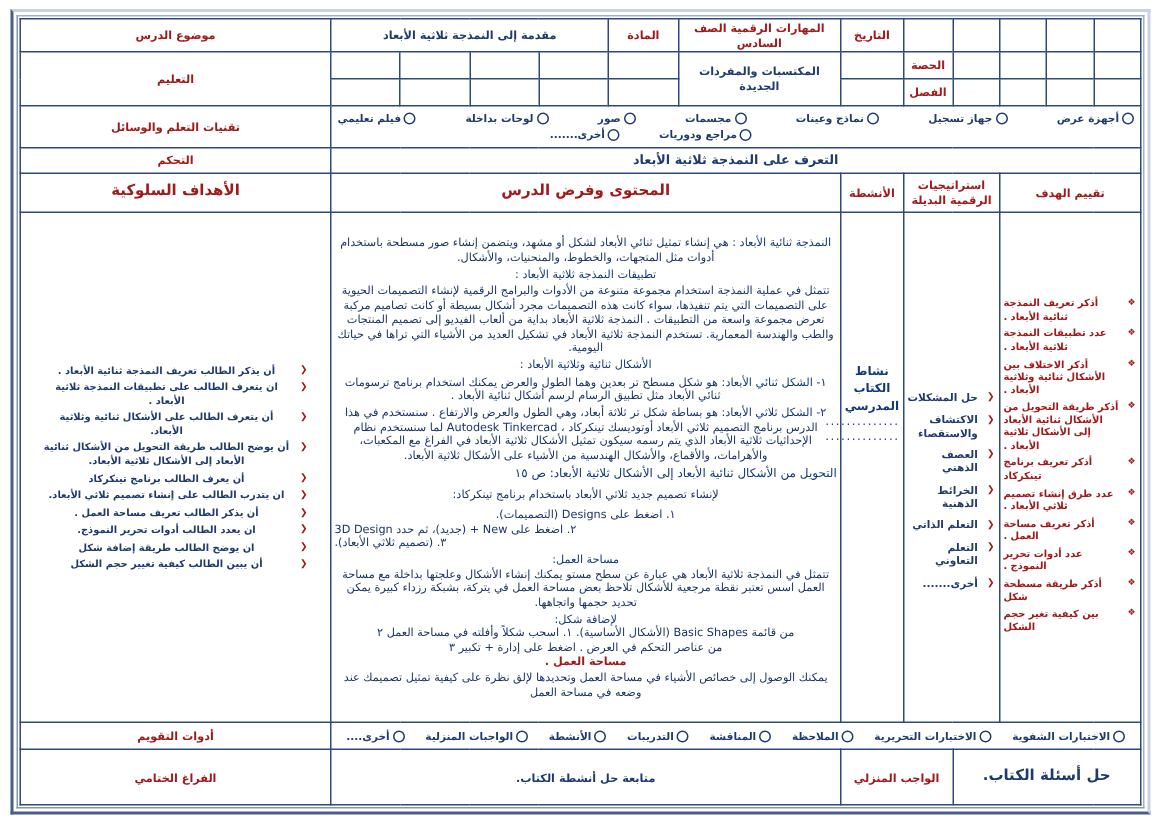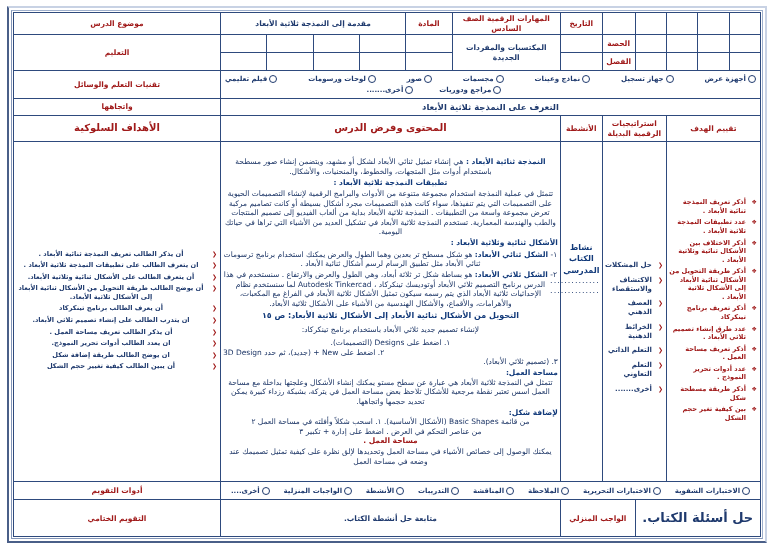--- a/index.html
+++ b/index.html
@@ -40,37 +40,37 @@
   }
   .lbl{color:#a01a1a;font-weight:bold;font-size:8px;}
   .lbl-sm{color:#a01a1a;font-weight:bold;font-size:7.5px;}
   .val{color:#1f3a6e;font-weight:bold;font-size:8px;}
   .hdr{color:#a01a1a;font-weight:bold;font-size:9px;}
   .bodytxt{
     text-align:justify;direction:rtl;
     font-size:6.6px;line-height:1.35;color:#1c3566;
     padding:2px 4px;vertical-align:top;
   }
-  .term{color:#123a7a;font-weight:bold;text-align:right;}
+  .term{color:#123a7a;font-weight:normal;}
   .hl{color:#a01a1a;font-weight:bold;}
   .cellpad{vertical-align:top;text-align:right;padding:3px 4px;}
-  ul.tick{margin:0;padding:0 12px 0 0;list-style:none;}
+  ul.tick{margin:12px;padding:0 12px 0 0;list-style:none;}
   ul.tick li{
     position:relative;margin:0 0 3px 0;
     font-size:6.6px;line-height:1.3;text-align:center;
     color:#1f3a6e;font-weight:bold;
   }
   ul.tick li::before{
     content:"\276F";position:absolute;right:-11px;top:0;
     font-size:6px;color:#a01a1a;transform:scaleX(-1);
   }
   ul.diamond{margin:0;padding:0 12px 0 0;list-style:none;}
   ul.diamond li{
     position:relative;margin:0 0 3px 0;
-    font-size:6.6px;line-height:1.3;text-align:right;
+    font-size:6.6px;line-height:1.3;text-align:left;
     color:#a01a1a;font-weight:bold;
   }
   ul.diamond li::before{
     content:"\2756";position:absolute;right:-11px;top:0;
     font-size:6px;color:#a01a1a;
   }
   ul.strat{margin:0;padding:0 12px 0 0;list-style:none;}
   ul.strat li{
     position:relative;margin:0 0 6px 0;
     font-size:7px;line-height:1.25;text-align:right;
@@ -185,21 +185,21 @@
            <span class="opt">
                     <i class="cb"></i>
                     <span>مجسمات</span>
                   </span>
            <span class="opt">
                     <i class="cb"></i>
                     <span>صور</span>
                   </span>
            <span class="opt">
                     <i class="cb"></i>
-                    <span>لوحات ورسومات</span>
+                    <span>لوحات بداخلة</span>
                   </span>
            <span class="opt">
                     <i class="cb"></i>
                     <span>فيلم تعليمي</span>
                   </span>
          </div>
          <div class="opts" style="justify-content:flex-start;gap:0 26px;padding-right:48%">
            <span class="opt">
                     <i class="cb"></i>
                     <span>مراجع ودوريات</span>
@@ -208,21 +208,21 @@
                     <i class="cb"></i>
                     <span>أخرى.......</span>
                   </span>
          </div>
        </td>
        <td class="lbl" colspan="2">تقنيات التعلم والوسائل</td>
      </tr>
 
      <tr style="height:17px">
        <td class="val" colspan="12" style="font-size:8.5px">التعرف على النمذجة ثلاثية الأبعاد</td>
-       <td class="lbl" colspan="2">واتجاهها</td>
+       <td class="lbl" colspan="2">التحكم</td>
      </tr>
 
      <tr style="height:26px">
        <td class="hdr" colspan="3">تقييم الهدف</td>
        <td class="hdr" colspan="2" style="font-size:7.5px">استراتيجيات الرقمية البديلة</td>
        <td class="hdr">الأنشطة</td>
        <td class="hdr" colspan="6" style="font-size:10px">المحتوى وفرض الدرس</td>
        <td class="hdr" colspan="2" style="font-size:10px">الأهداف السلوكية</td>
      </tr>
 
@@ -276,25 +276,25 @@
          <p style="margin:0 0 2px 0">
            <span>١-</span>
            <span class="term">الشكل ثنائي الأبعاد:</span>
            <span>هو شكل مسطح تر بعدين وهما الطول والعرض يمكنك استخدام برنامج ترسومات ثنائي الأبعاد مثل تطبيق الرسام لرسم أشكال ثنائية الأبعاد .</span>
          </p>
          <p style="margin:0 0 2px 0">
            <span>٢-</span>
            <span class="term">الشكل ثلاثي الأبعاد:</span>
            <span>هو بساطة شكل تر ثلاثة أبعاد، وهي الطول والعرض والارتفاع . سنستخدم في هذا الدرس برنامج التصميم ثلاثي الأبعاد أوتوديسك تينكركاد ، Autodesk Tinkercad لما سنستخدم نظام الإحداثيات ثلاثية الأبعاد الذي يتم رسمه سيكون تمثيل الأشكال ثلاثية الأبعاد في الفراغ مع المكعبات، والأهرامات، والأقماع، والأشكال الهندسية من الأشياء على الأشكال ثلاثية الأبعاد.</span>
          </p>
-         <p style="margin:3px 0 2px 0;text-align:center;font-size:8px;font-weight:bold;color:#123a7a">التحويل من الأشكال ثنائية الأبعاد إلى الأشكال ثلاثية الأبعاد: ص ١٥</p>
+         <p style="margin:3px 0 2px 0;text-align:right;font-size:8px;font-weight:normal;color:#123a7a">التحويل من الأشكال ثنائية الأبعاد إلى الأشكال ثلاثية الأبعاد: ص ١٥</p>
          <p style="margin:4px;text-align:center">لإنشاء تصميم جديد ثلاثي الأبعاد باستخدام برنامج تينكركاد:</p>
          <p style="margin:0;text-align:center" class="numline">١. اضغط على Designs (التصميمات).</p>
          <p style="margin:0;text-align:left" class="numline">٢. اضغط على New + (جديد)، ثم حدد 3D Design</p>
-         <p style="margin:0 0 2px 0;text-align:right" class="numline">٣. (تصميم ثلاثي الأبعاد).</p>
+         <p style="margin:0 0 2px 0;text-align:left" class="numline">٣. (تصميم ثلاثي الأبعاد).</p>
          <p style="margin:0" class="term">مساحة العمل:</p>
          <p style="margin:0 0 2px 0">تتمثل في النمذجة ثلاثية الأبعاد هي عبارة عن سطح مستو يمكنك إنشاء الأشكال وعلجتها بداخلة مع مساحة العمل اسس تعتبر نقطة مرجعية للأشكال تلاحظ بعض مساحة العمل في يتركة، بشبكة رزداء كبيرة يمكن تحديد حجمها واتجاهها.</p>
          <p style="margin:0" class="term">لإضافة شكل:</p>
          <p style="margin:0;text-align:center">من قائمة Basic Shapes (الأشكال الأساسية).  ١. اسحب شكلاً وأفلته في مساحة العمل ٢</p>
          <p style="margin:0;text-align:center">من عناصر التحكم في العرض . اضغط على إدارة + تكبير ٣</p>
          <p style="margin:0 0 2px 0" class="hl">مساحة العمل .</p>
          <p style="margin:0">يمكنك الوصول إلى خصائص الأشياء في مساحة العمل وتحديدها لإلق نظرة على كيفية تمثيل تصميمك عند وضعه في مساحة العمل</p>
        </td>
 
        <td class="cellpad" colspan="2">
@@ -347,24 +347,24 @@
            <span class="opt">
                     <i class="cb"></i>
                     <span>أخرى....</span>
                   </span>
          </div>
        </td>
        <td class="lbl" colspan="2">أدوات التقويم</td>
      </tr>
 
      <tr style="height:36px">
-       <td class="val" colspan="4" style="font-size:13px">حل أسئلة الكتاب.</td>
+       <td class="val" colspan="4" style="font-size:10px">حل أسئلة الكتاب.</td>
        <td class="lbl-sm" colspan="2">الواجب المنزلي</td>
        <td class="val" colspan="6" style="font-size:7.5px">متابعة حل أنشطة الكتاب.</td>
-       <td class="lbl" colspan="2">التقويم الختامي</td>
+       <td class="lbl" colspan="2">الفراغ الختامي</td>
      </tr>
 
    </tbody>
         </table>
 
   </div>
  </div>
 </div>
 
 </body></html>

